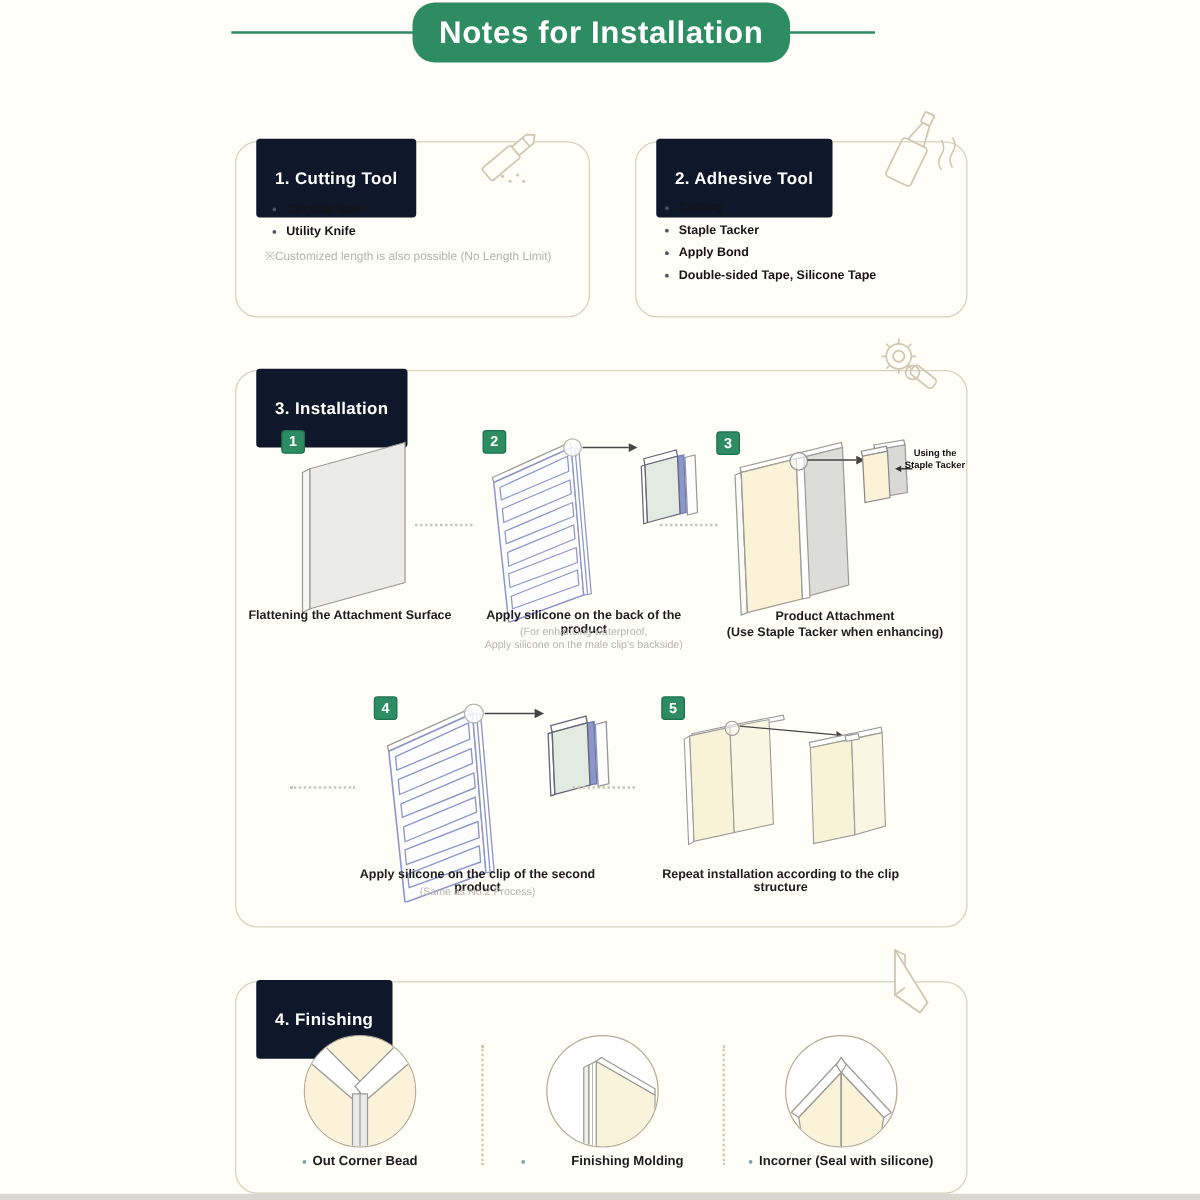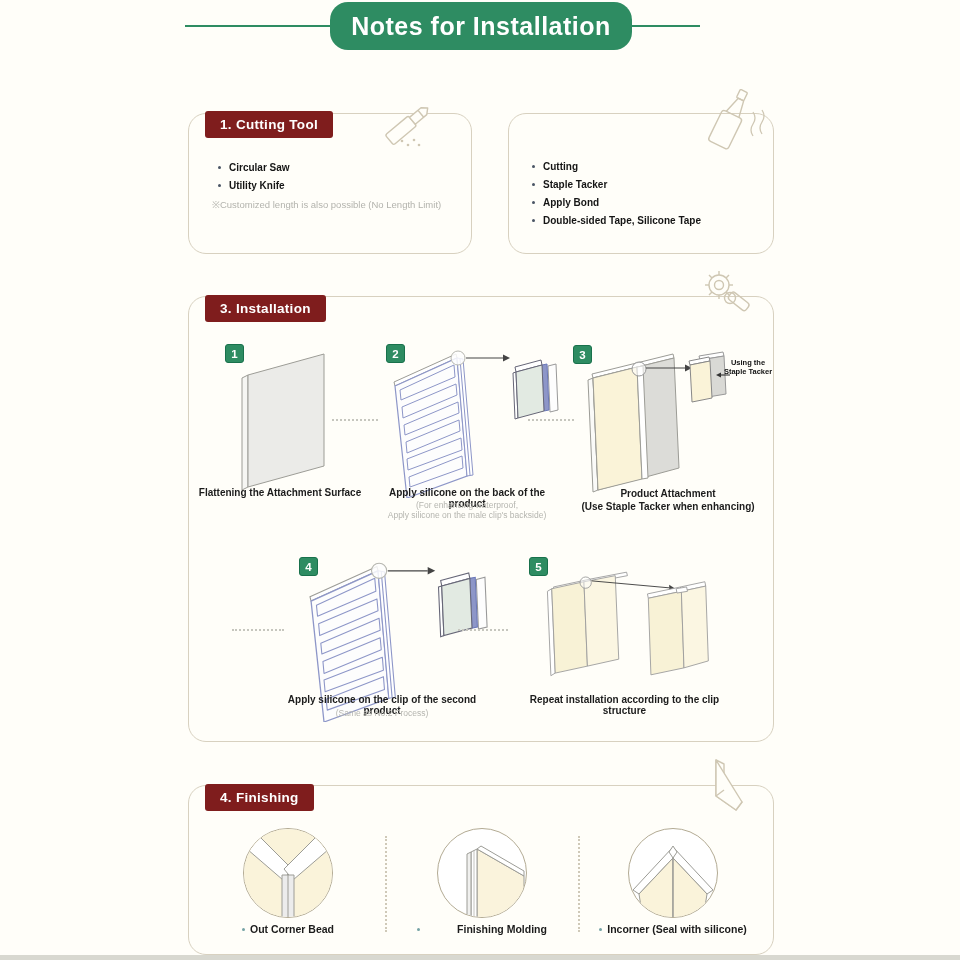--- a/index.html
+++ b/index.html
@@ -6,22 +6,22 @@
   #page{position:relative;width:960px;height:960px;background:#fffef9;overflow:hidden;
         font-family:"Liberation Sans",sans-serif;}
   .abs{position:absolute;}
   
   .hline{position:absolute;height:0;border-top:2px solid #2e8c62;}
   .title-box{position:absolute;background:#2e8c62;border-radius:18px;display:flex;
              align-items:center;justify-content:center;color:#fff;font-weight:bold;
              font-size:25px;letter-spacing:.5px;}
   
   .sec-box{position:absolute;border:1.5px solid #d8d1c0;border-radius:18px;background:#fffef9;}
-  .sec-label{position:absolute;background:#7f1d1d;color:#fff;font-weight:bold;font-size:13.5px;
-             padding:6px 15px;border-radius:3px;letter-spacing:.3px;}
+  .sec-label{position:absolute;background:#0f172a;color:#fff;font-weight:bold;font-size:13.5px;
+             padding:24px 15px;border-radius:3px;letter-spacing:.3px;}
   
   .tool-item{position:absolute;display:flex;align-items:center;font-weight:bold;
              font-size:10px;color:#151515;}
   .dot{width:3px;height:3px;border-radius:50%;background:#4a5565;margin-right:8px;flex:0 0 auto;}
   .dot.teal{background:#76a3a5;margin-right:5px;}
   .note{position:absolute;color:#b3b3ad;font-size:9.5px;}
   
   .badge{position:absolute;width:17px;height:17px;background:#2e8c62;border:1px solid #19714c;
          border-radius:3px;color:#fff;font-weight:bold;font-size:11.5px;display:flex;
          align-items:center;justify-content:center;}
@@ -64,20 +64,21 @@
     <span class="dot"></span>
     <span>Circular Saw</span>
   </div>
   <div class="tool-item" style="left:218px;top:180px;">
     <span class="dot"></span>
     <span>Utility Knife</span>
   </div>
   <div class="note" style="left:212px;top:198px;">※Customized length is also possible (No Length Limit)</div>
 
   <div class="sec-box" style="left:508px;top:113px;width:264px;height:139px;"></div>
+  <div class="sec-label" style="left:525px;top:111px;">2. Adhesive Tool</div>
   <svg class="abs" style="left:698px;top:84px;" width="72" height="72" viewBox="0 0 72 72">
     <g stroke="#cfc7b3" fill="none" stroke-width="1.4" stroke-linejoin="round" transform="rotate(26 32 38)">
       <rect x="20" y="30" width="22" height="34" rx="3"></rect>
       <path d="M24,30 L29,13 L35,13 L38,30"></path>
       <rect x="27" y="4" width="8" height="9" rx="1"></rect>
     </g>
     <path d="M55,28 q4,6 0,12 q-4,6 0,12" stroke="#cfc7b3" fill="none" stroke-width="1.3"></path>
     <path d="M64,26 q4,6 0,12 q-4,6 0,12" stroke="#cfc7b3" fill="none" stroke-width="1.3"></path>
   </svg>
   <div class="tool-item" style="left:532px;top:161px;">

